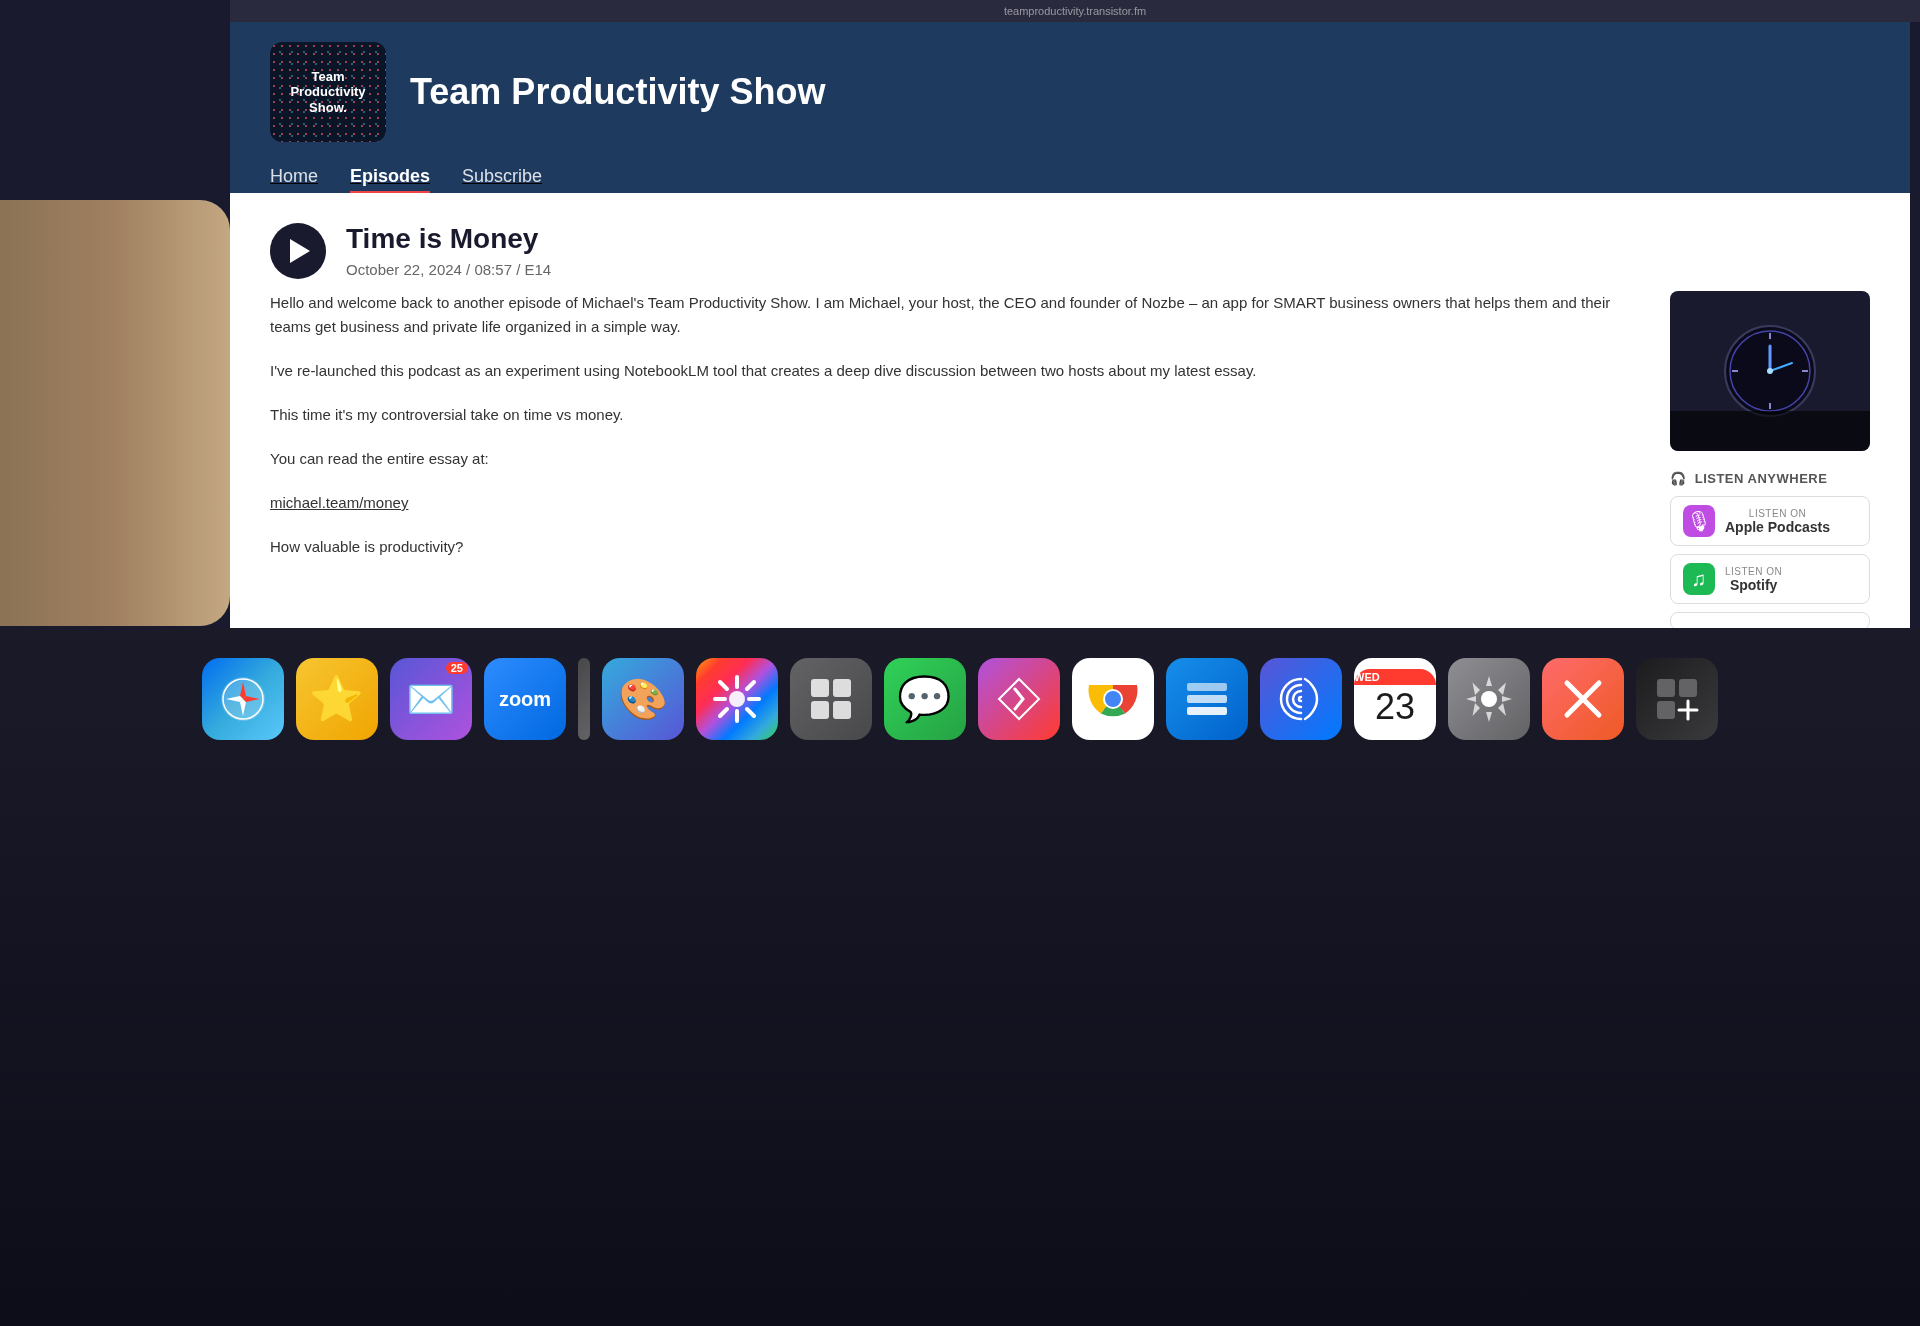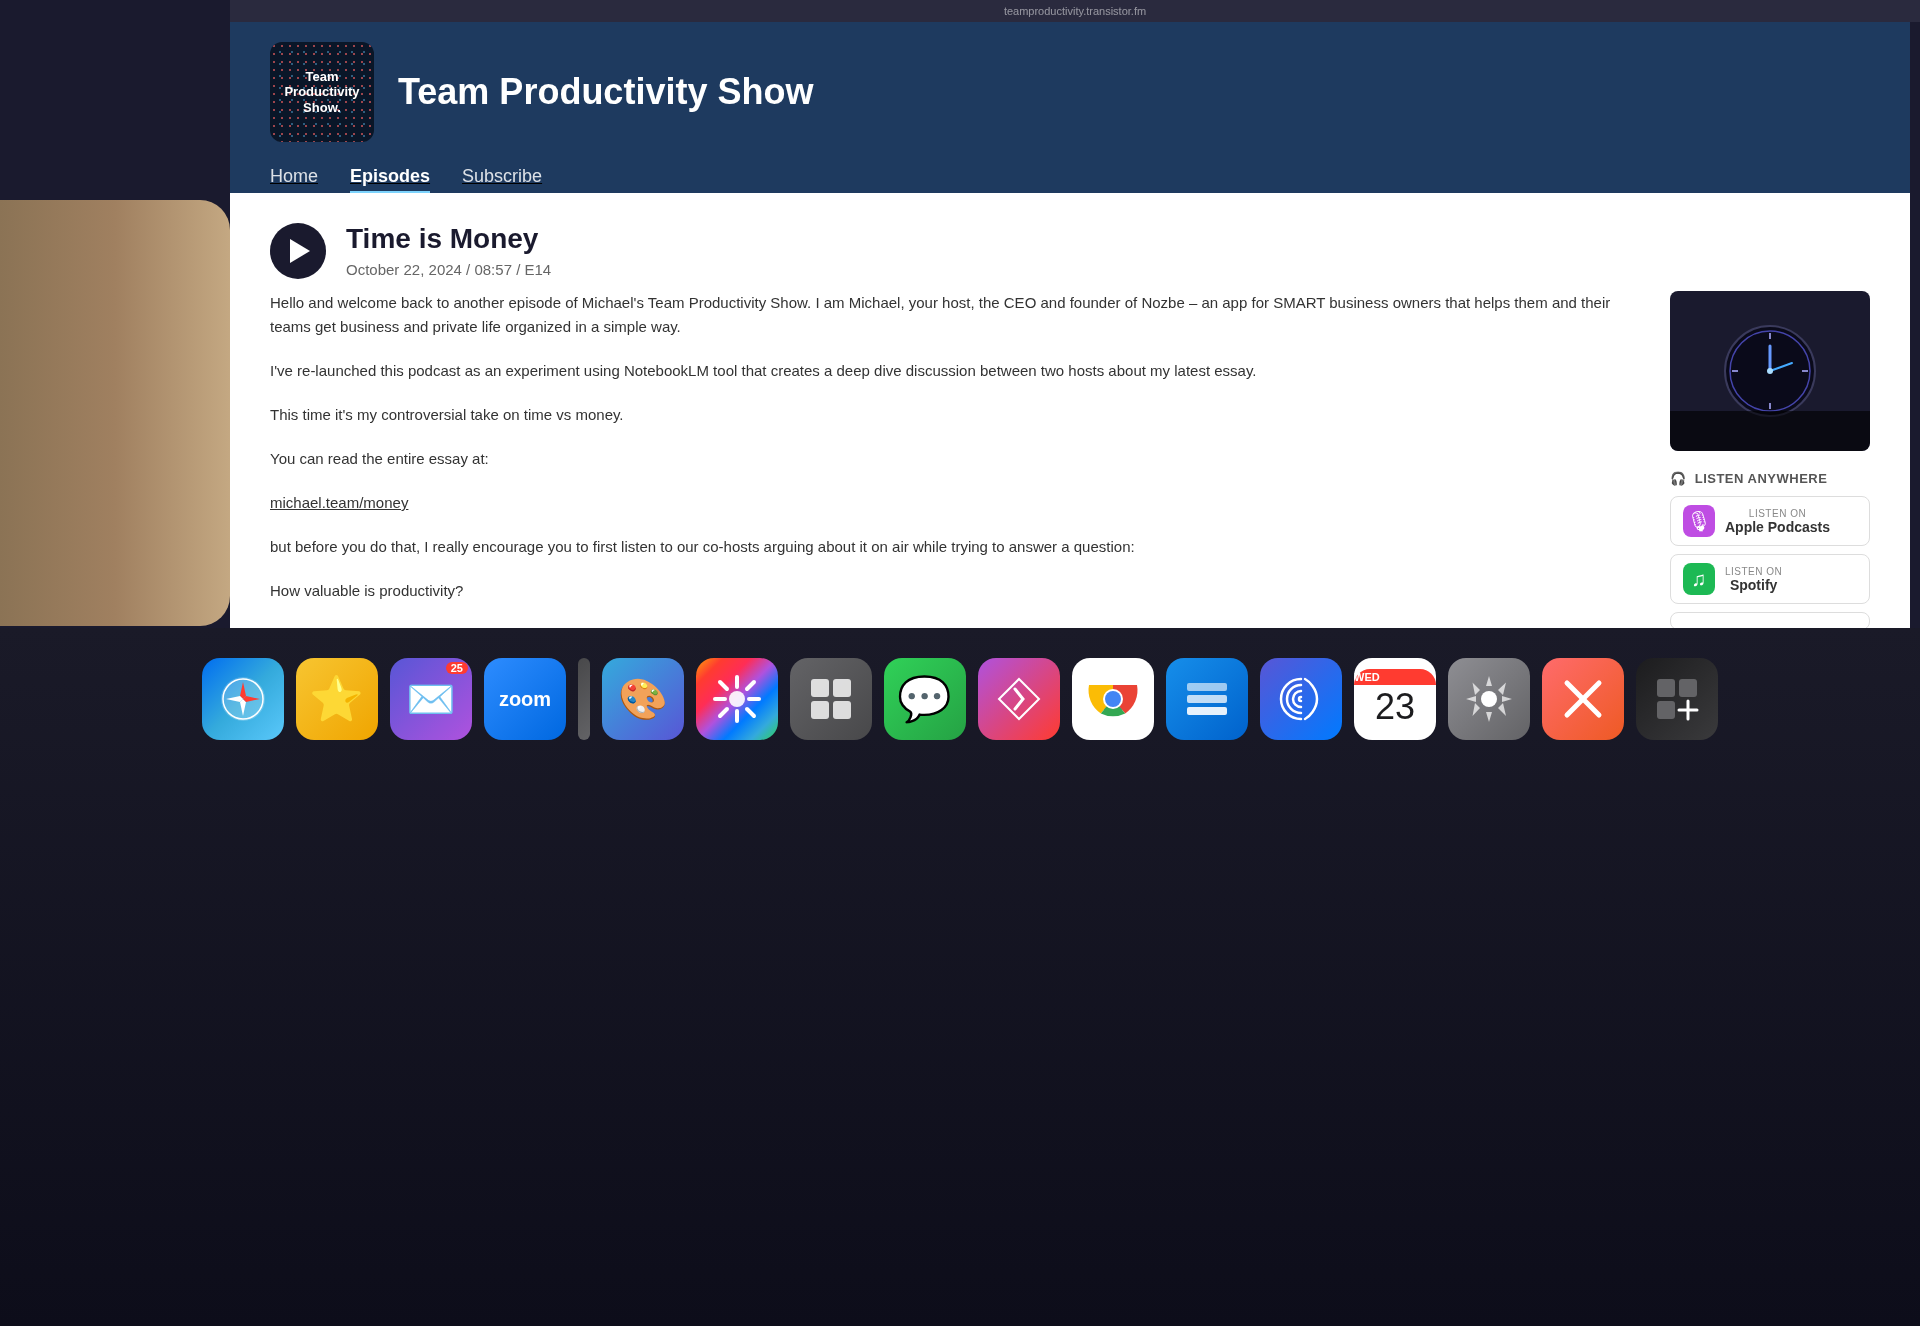--- a/index.html
+++ b/index.html
@@ -6,21 +6,21 @@
     body {
       width: 1920px;
       height: 1326px;
       overflow: hidden;
       background: #1a1a2e;
       font-family: -apple-system, BlinkMacSystemFont, 'Segoe UI', sans-serif;
       position: relative;
     }
 
     .logo-box {
-      width: 104px;
+      width: 116px;
       height: 100px;
       background: #0a1628;
       border-radius: 12px;
       display: flex;
       align-items: center;
       justify-content: center;
       flex-shrink: 0;
       overflow: hidden;
       position: relative;
     }
@@ -57,21 +57,21 @@
     .nav-link {
       color: rgba(255,255,255,0.85);
       font-size: 18px;
       text-decoration: none;
       cursor: pointer;
       padding-bottom: 4px;
     }
 
     .nav-link.active {
       color: white;
-      border-bottom: 2px solid #7dd3fc;
+      border-bottom: 2px solid #ef4444;
       font-weight: 600;
     }
 
     
     .url-bar {
       position: absolute;
       top: 0;
       left: 230px;
       right: 0;
       height: 22px;
@@ -417,21 +417,20 @@
     <div class="two-col">
 
       <div class="main-text">
         <p>Hello and welcome back to another episode of Michael's Team Productivity Show. I am Michael, your host, the CEO and founder of Nozbe – an app for SMART business owners that helps them and their teams get business and private life organized in a simple way.</p>
         <p>I've re-launched this podcast as an experiment using NotebookLM tool that creates a deep dive discussion between two hosts about my latest essay.</p>
         <p>This time it's my controversial take on time vs money.</p>
         <p>You can read the entire essay at:</p>
         <p>
           <a>michael.team/money</a>
         </p>
-        <p>but before you do that, I really encourage you to first listen to our co-hosts arguing about it on air while trying to answer a question:</p>
         <p>How valuable is productivity?</p>
       </div>
 
       <div class="sidebar">
 
         <div class="episode-thumbnail">
           <svg class="clock-face" viewBox="0 0 100 100">
             <circle cx="50" cy="50" r="45" fill="#0a0a1a" stroke="#3a3a5c" stroke-width="2"></circle>
             <circle cx="50" cy="50" r="40" fill="none" stroke="#4444aa" stroke-width="1.5"></circle>
 

